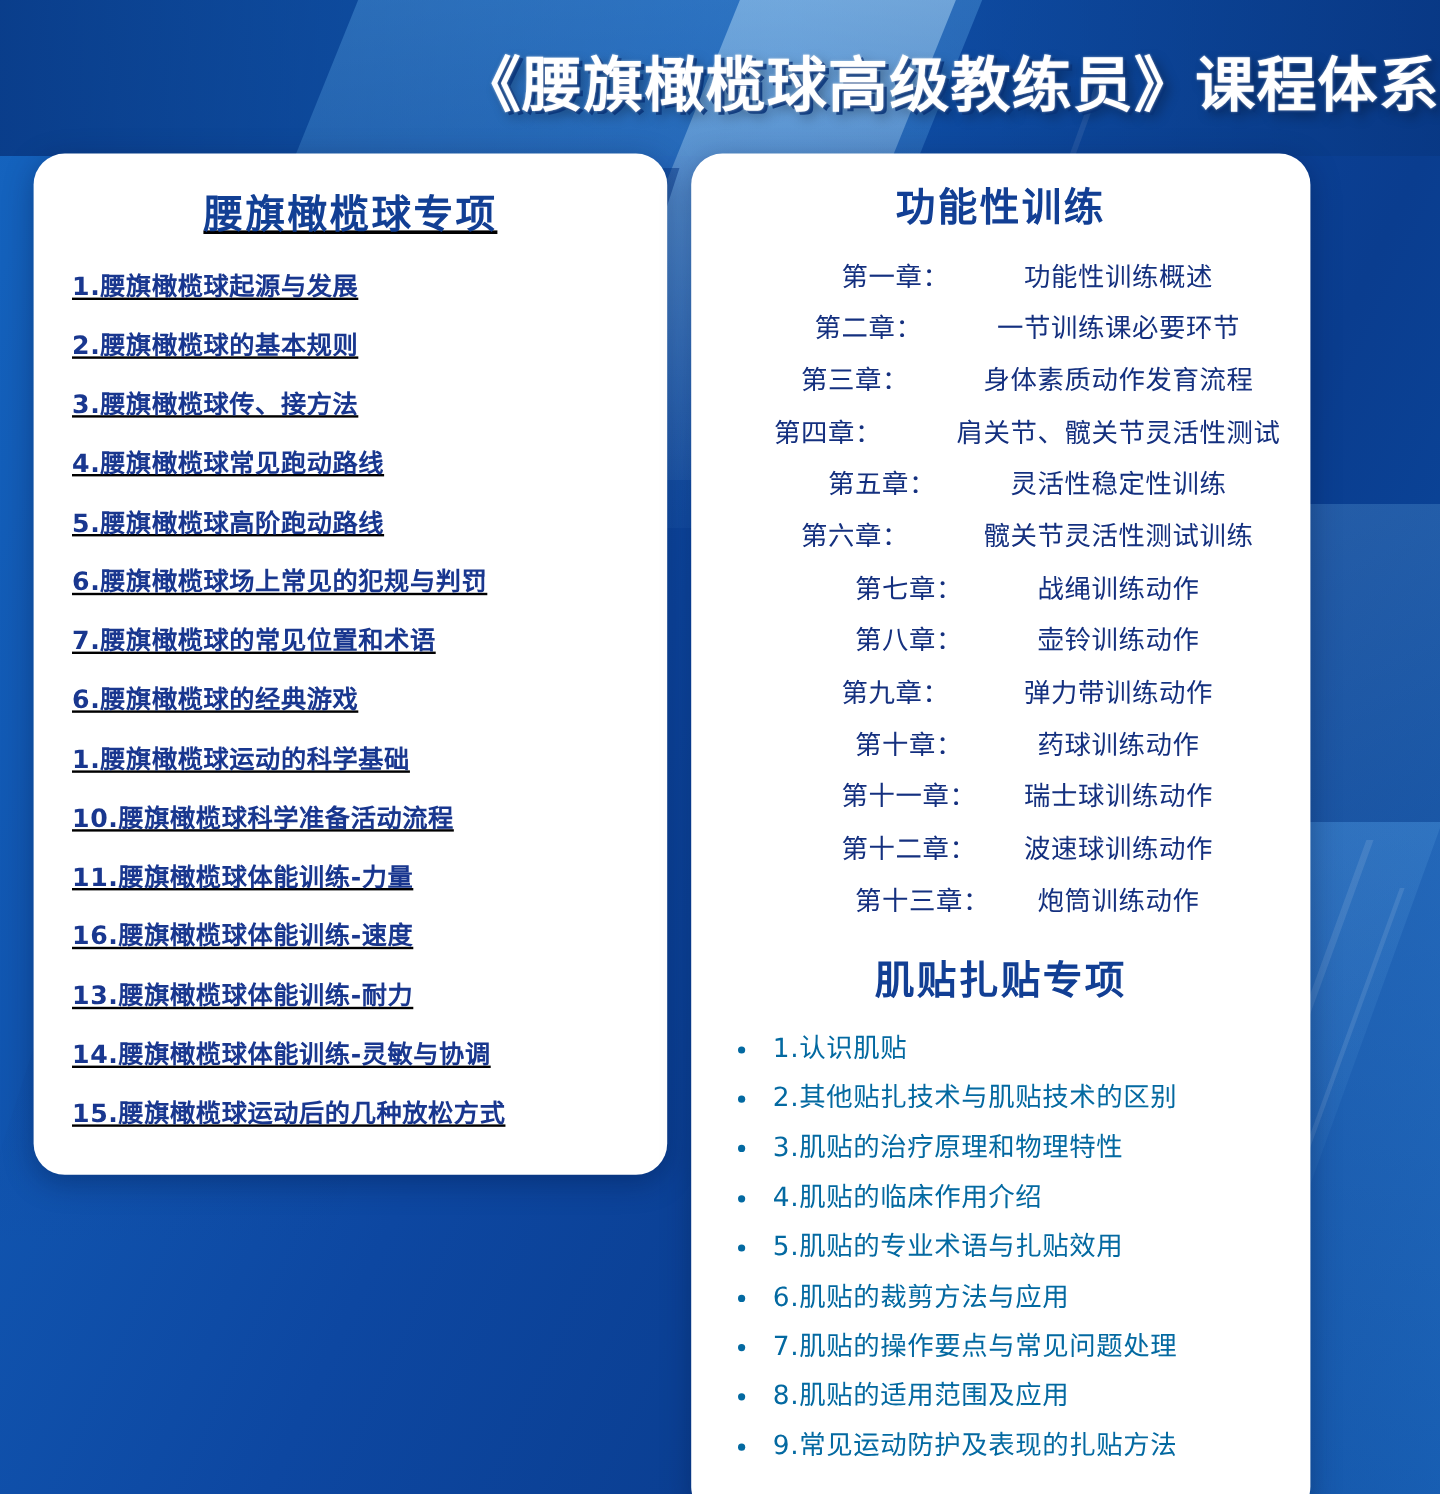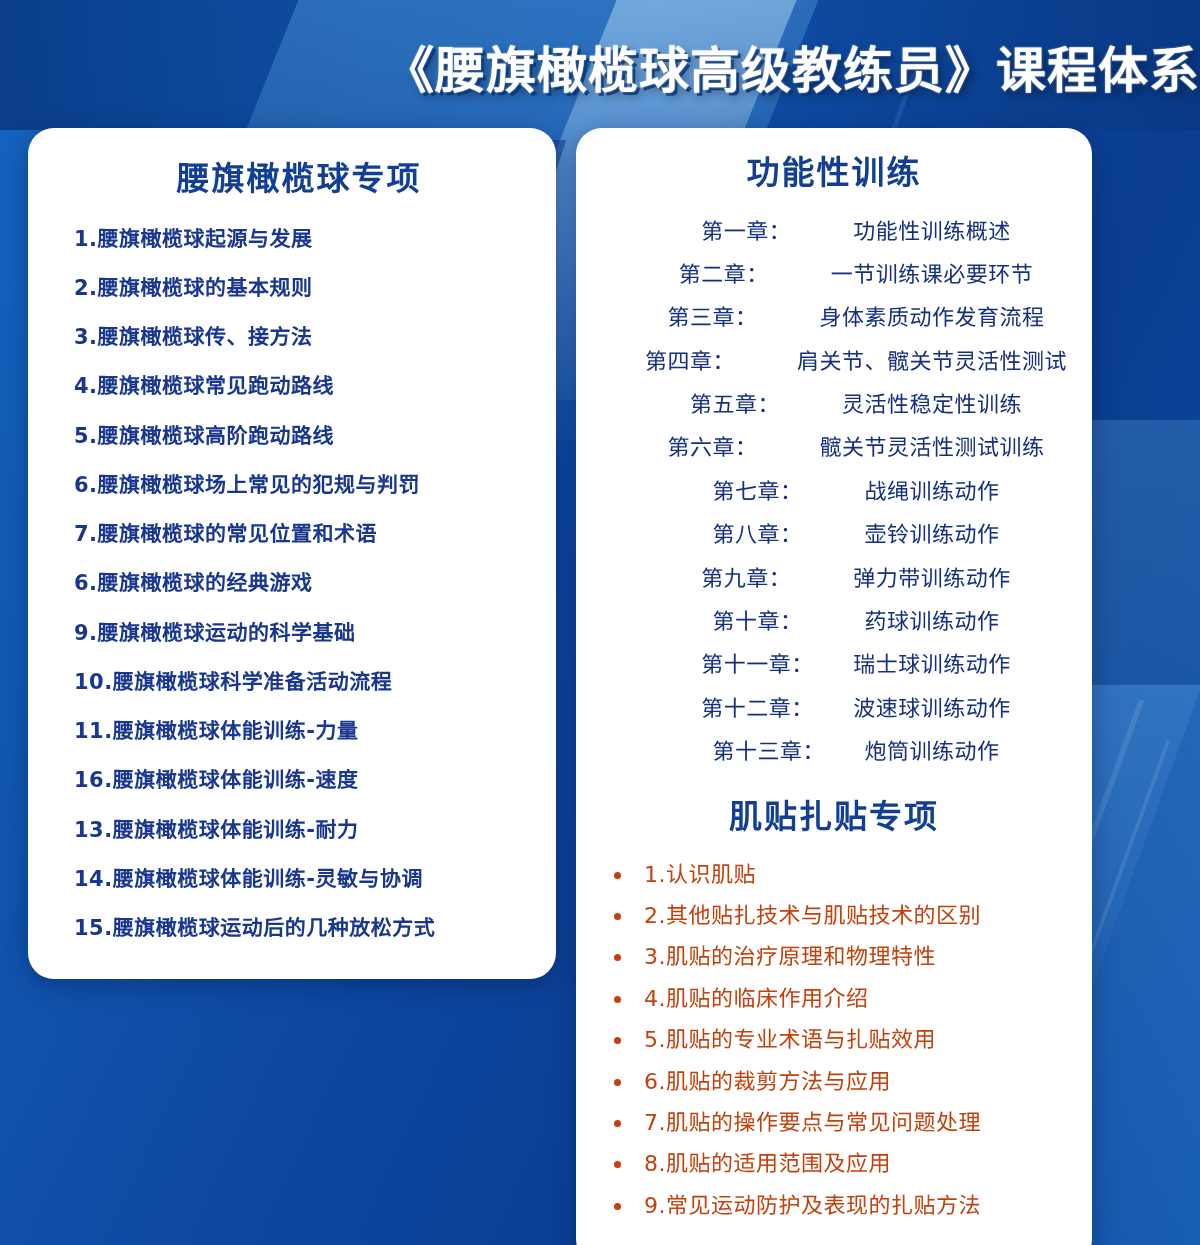--- a/index.html
+++ b/index.html
@@ -107,21 +107,22 @@
     align-items: flex-start;
   }
   .card {
     background: #ffffff;
     border-radius: 26px;
     box-shadow: 0 6px 24px rgba(0,20,60,0.35);
     box-sizing: border-box;
   }
   .card-left {
     width: 528px;
-    padding: 22px 26px 26px 40px;
+    padding: 22px 26px 26px 26px;
+    text-decoration: underline;
   }
   .card-right {
     width: 516px;
     padding: 16px 18px 22px 18px;
   }
 
   .section-title {
     margin: 2px 0 14px 0;
     text-align: center;
     font-family: "DejaVu Serif", "Liberation Serif", serif;
@@ -161,21 +162,21 @@
     display: flex;
     justify-content: center;
   }
   .chap-label {
     display: inline-block;
     min-width: 152px;
   }
   .card-right ul.tape li {
     font-family: "DejaVu Sans", "Liberation Sans", sans-serif;
     font-size: 22px;
-    color: #c2410c;
+    color: #0369a1;
     line-height: 1.2;
     padding: 7.5px 0 7.5px 10px;
     letter-spacing: 0.5px;
     white-space: nowrap;
   }
 </style>
 </head>
 <body>
 
 <div id="poster">
@@ -201,21 +202,21 @@
       <div class="section-title">腰旗橄榄球专项</div>
       <ul class="list">
         <li>1.腰旗橄榄球起源与发展</li>
         <li>2.腰旗橄榄球的基本规则</li>
         <li>3.腰旗橄榄球传、接方法</li>
         <li>4.腰旗橄榄球常见跑动路线</li>
         <li>5.腰旗橄榄球高阶跑动路线</li>
         <li>6.腰旗橄榄球场上常见的犯规与判罚</li>
         <li>7.腰旗橄榄球的常见位置和术语</li>
         <li>6.腰旗橄榄球的经典游戏</li>
-        <li>9.腰旗橄榄球运动的科学基础</li>
+        <li>1.腰旗橄榄球运动的科学基础</li>
         <li>10.腰旗橄榄球科学准备活动流程</li>
         <li>11.腰旗橄榄球体能训练-力量</li>
         <li>16.腰旗橄榄球体能训练-速度</li>
         <li>13.腰旗橄榄球体能训练-耐力</li>
         <li>14.腰旗橄榄球体能训练-灵敏与协调</li>
         <li>15.腰旗橄榄球运动后的几种放松方式</li>
       </ul>
     </div>
 
     <div class="card card-right">

